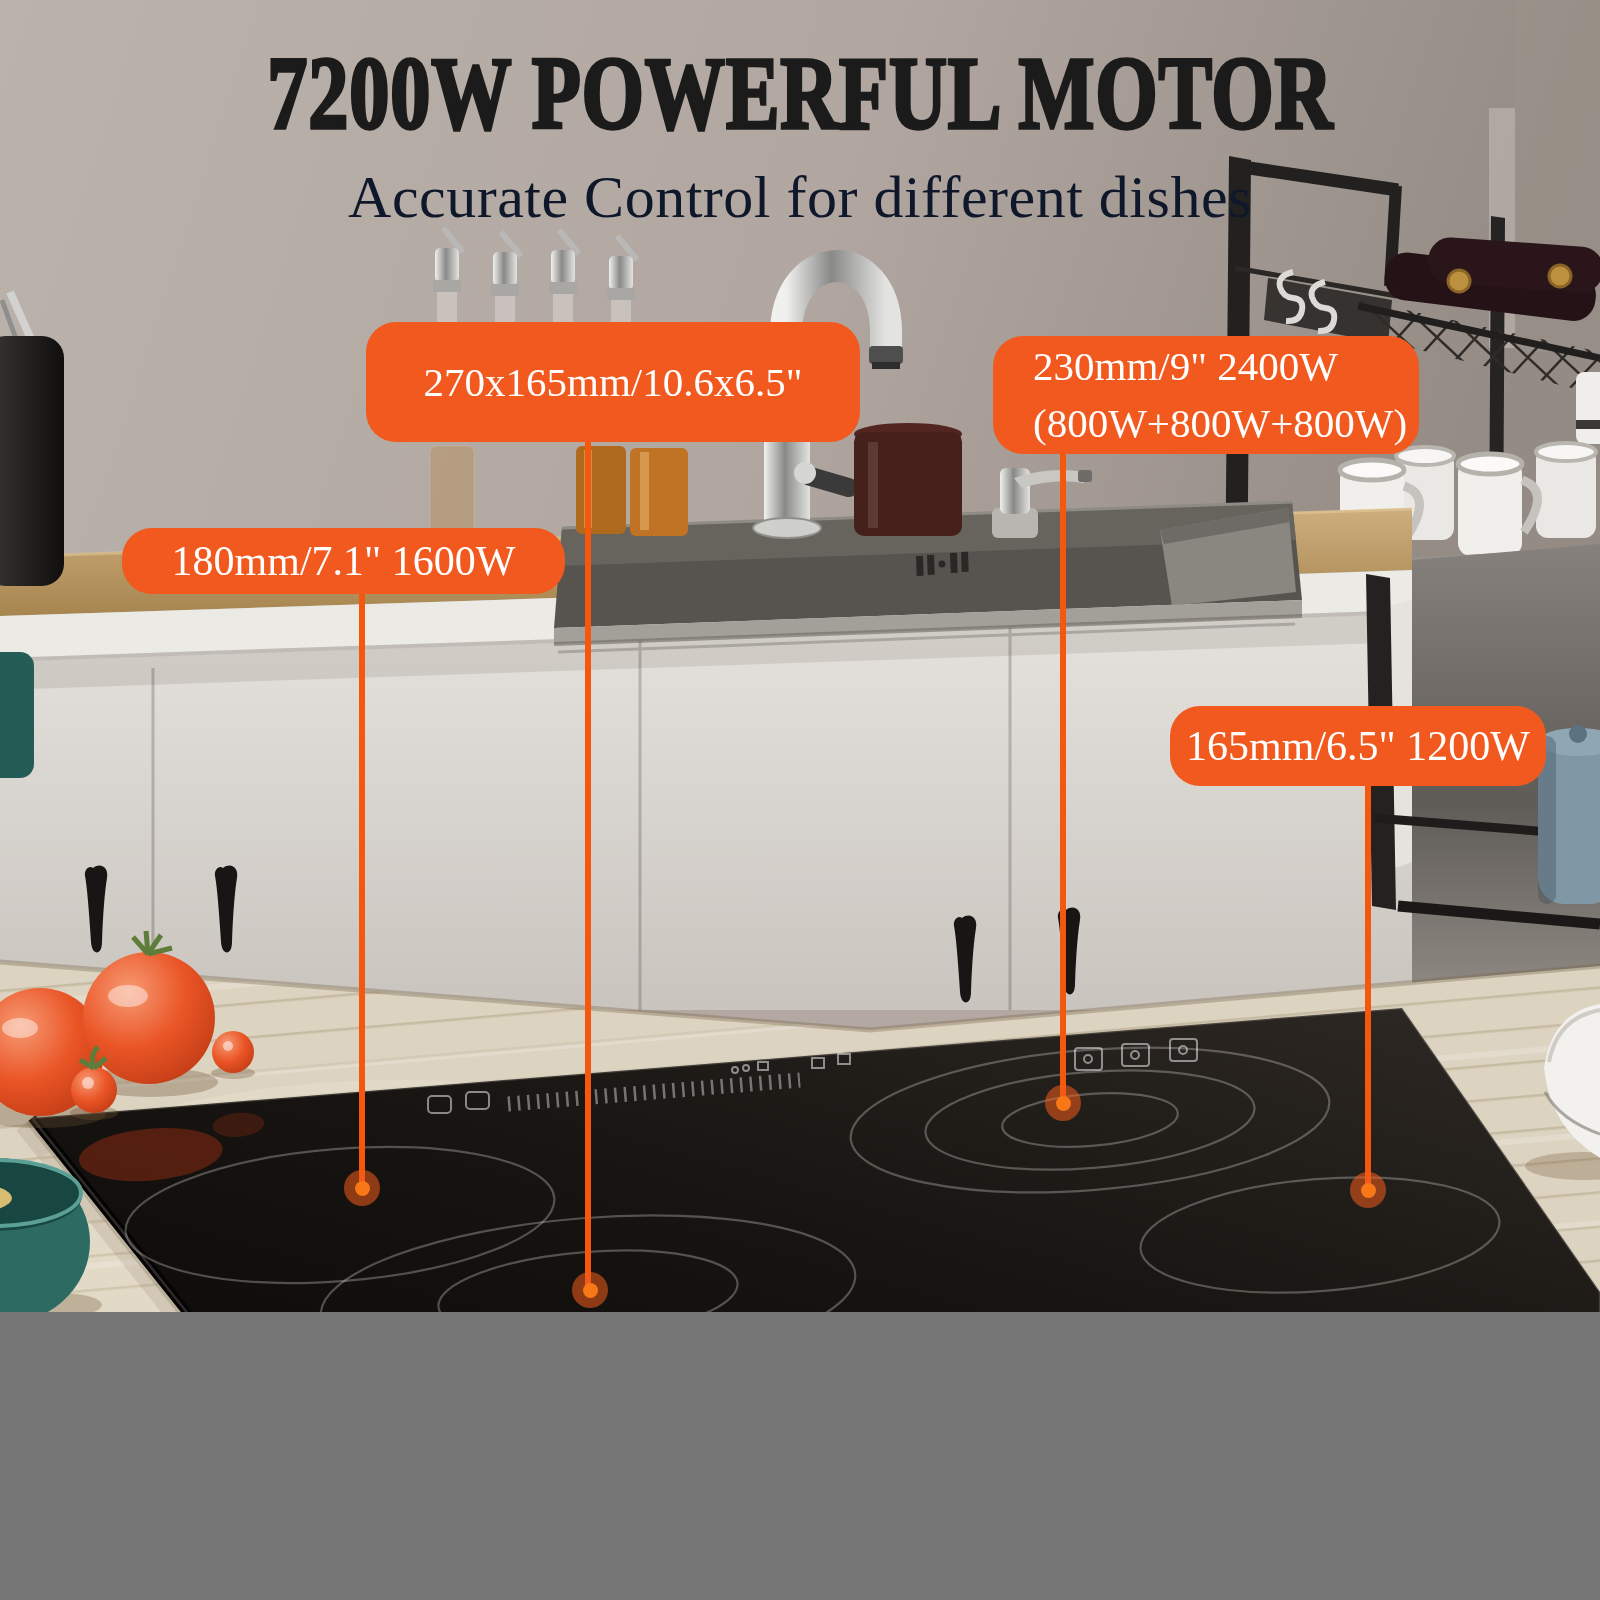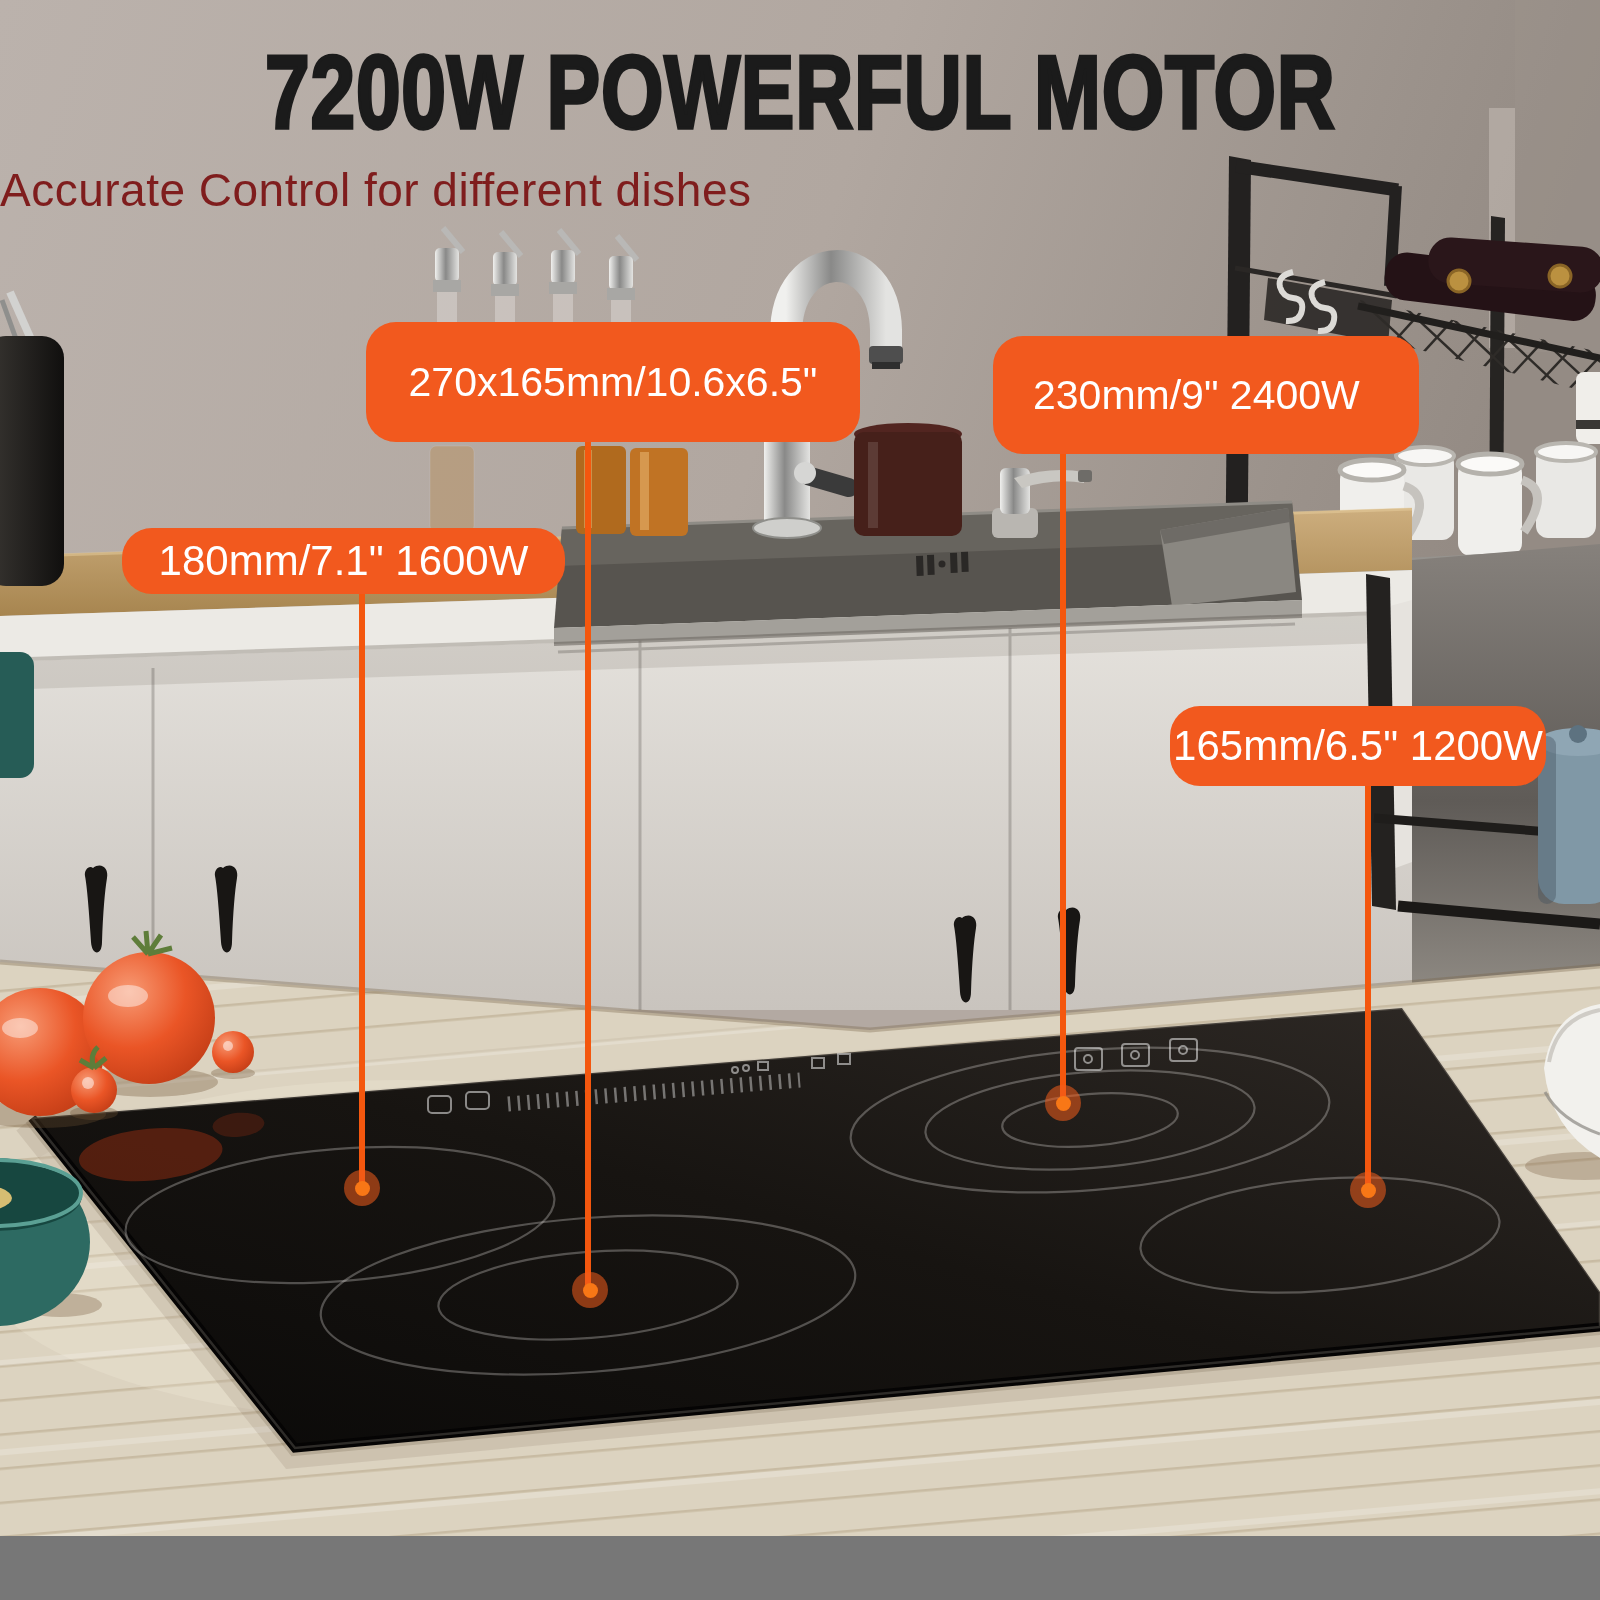--- a/index.html
+++ b/index.html
@@ -1,25 +1,25 @@
 <!DOCTYPE html>
 <html><head>
 <meta charset="utf-8">
 <style>
   html,body{margin:0;padding:0;background:#777;}
-  #stage{position:relative;width:1600px;height:1536px;overflow:hidden;
-         font-family:Liberation Sans, sans-serif;background:#b3a9a2;}
+  #stage{position:relative;width:1600px;height:1312px;overflow:hidden;
+         font-family:Liberation Serif, serif;background:#b3a9a2;}
   #scene{position:absolute;left:0;top:0;width:1600px;height:1600px;}
 
   .headline{position:absolute;left:0;top:34px;width:1600px;text-align:center;
     font-weight:bold;font-size:103px;color:#1b1b1b;letter-spacing:1px;white-space:nowrap;}
   .headline .squeeze{display:inline-block;transform:scaleX(.78);transform-origin:50% 50%;
     -webkit-text-stroke:3.5px #1b1b1b;}
-  .subheadline{position:absolute;left:0;top:163px;width:1600px;
-    font-size:46px;color:#7f1d1d;letter-spacing:.5px;}
+  .subheadline{position:absolute;left:0;top:163px;width:1600px;text-align:center;
+    font-size:60px;color:#0f172a;letter-spacing:.5px;}
 
   .co{position:absolute;background:#F2591E;color:#fff;border-radius:30px;
       display:flex;flex-direction:column;justify-content:center;white-space:nowrap;}
   .co .l{display:block;}
   #co-oval  {left:366px;top:322px;width:494px;height:120px;font-size:41px;line-height:57px;text-align:center;}
   #co-triple{left:993px;top:336px;width:426px;height:118px;font-size:41px;line-height:57px;text-align:left;padding-left:40px;box-sizing:border-box;}
   #co-left  {left:122px;top:528px;width:443px;height:66px;font-size:42px;text-align:center;}
   #co-right {left:1170px;top:706px;width:376px;height:80px;font-size:42px;text-align:center;}
 
   .pline{position:absolute;width:6px;background:#F4570E;}
@@ -385,20 +385,21 @@
     </div>
   <div class="pdot" id="pd-right">
       <div class="core"></div>
     </div>
 
   <div class="co" id="co-oval">
     <span class="l">270x165mm/10.6x6.5"</span>
   </div>
   <div class="co" id="co-triple">
     <span class="l">230mm/9" 2400W</span>
+    <span class="l">(800W+800W+800W)</span>
   </div>
   <div class="co" id="co-left">
     <span class="l">180mm/7.1" 1600W</span>
   </div>
   <div class="co" id="co-right">
     <span class="l">165mm/6.5" 1200W</span>
   </div>
 
 </div>
 

